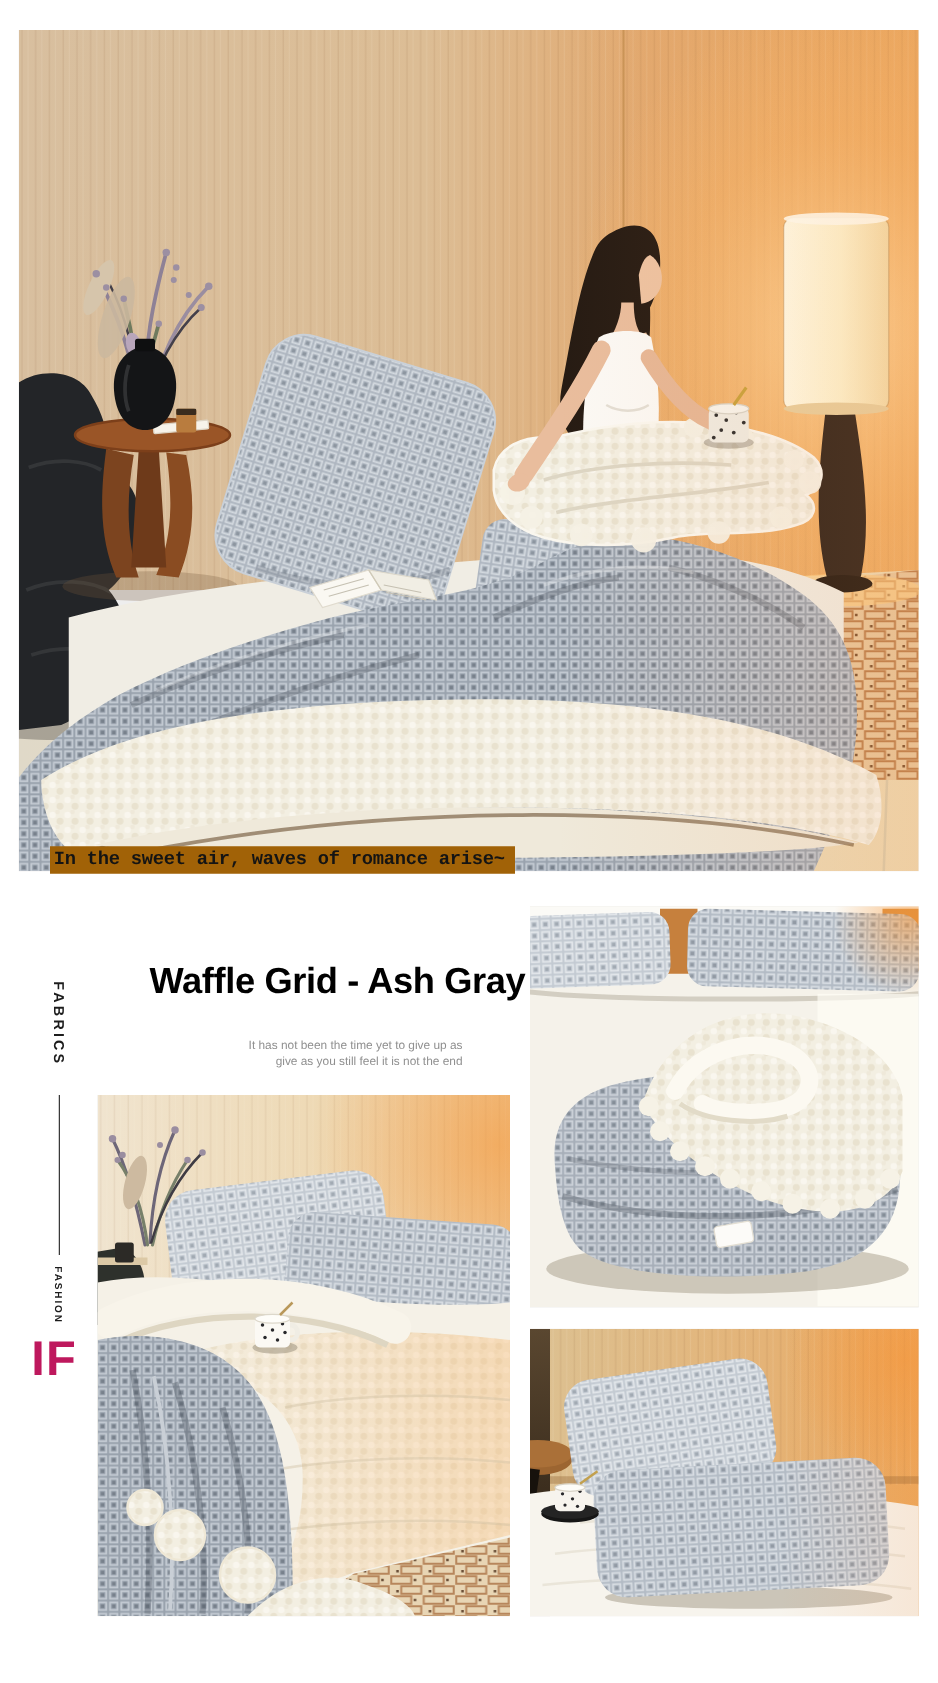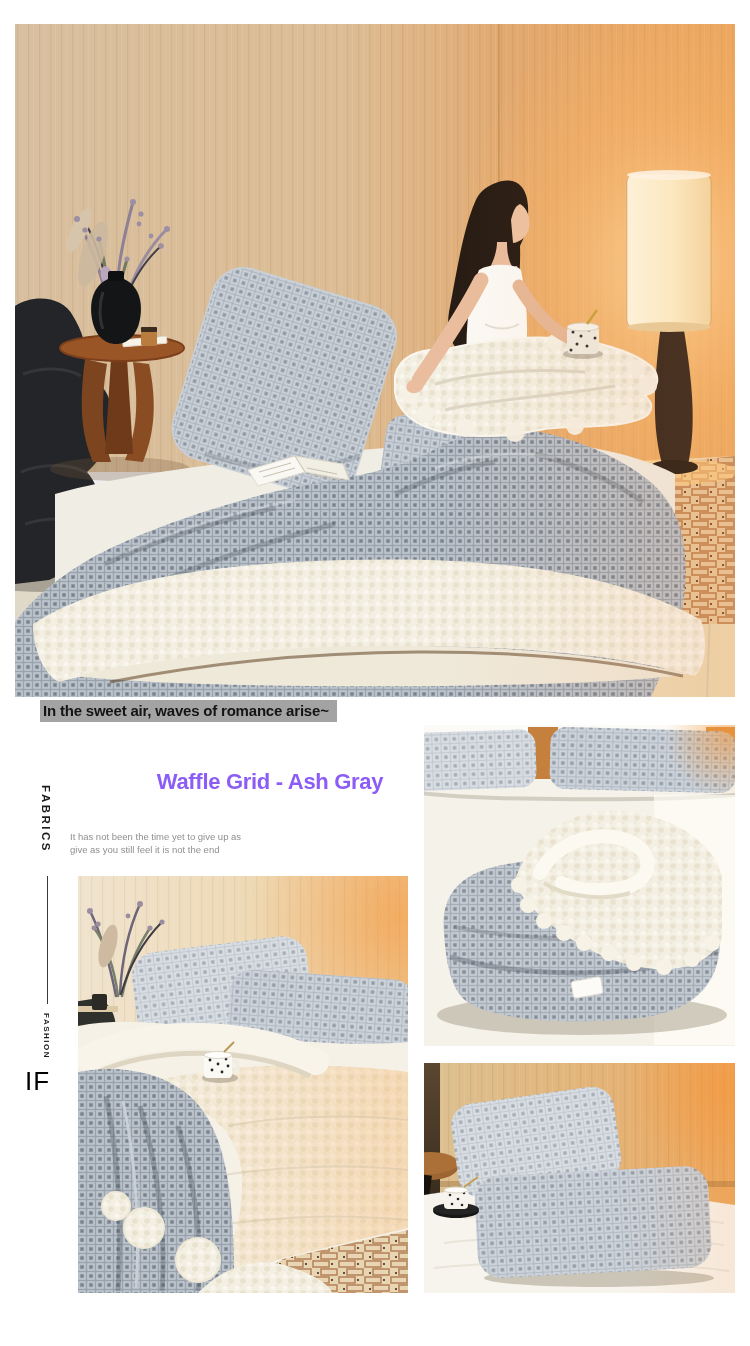--- a/index.html
+++ b/index.html
@@ -1,31 +1,31 @@
 <!DOCTYPE html>
 <html><head>
 <meta charset="utf-8">
 <style>
   html,body{margin:0;padding:0;}
   body{width:750px;height:1346px;background:#ffffff;position:relative;overflow:hidden;
        font-family:"Liberation Sans", sans-serif;}
   .abs{position:absolute;}
   .photo{position:absolute;overflow:hidden;background:#eee;}
   .photo svg{display:block;}
-  #tagline{left:40px;top:700px;font-size:15px;font-weight:800;color:#141414;
-           background:#a3a3a3;padding:2px 8px 3px 3px;letter-spacing:-0.2px;}
-  #title{left:0;width:540px;top:769px;text-align:center;font-size:22px;font-weight:800;
-         color:#8b5cf6;letter-spacing:-0.3px;}
-  #subtitle{left:70px;width:300px;top:830px;text-align:left;font-size:9.5px;
+  #tagline{left:40px;top:677px;font-size:15px;font-weight:800;color:#141414;
+           background:#a16207;padding:2px 8px 3px 3px;letter-spacing:-0.2px;font-family:Liberation Mono, monospace;}
+  #title{left:0;width:540px;top:769px;text-align:center;font-size:29px;font-weight:800;
+         color:#000000;letter-spacing:-0.3px;}
+  #subtitle{left:70px;width:300px;top:830px;text-align:right;font-size:9.5px;
             color:#8f8f8f;line-height:13px;}
   .rail-v{writing-mode:vertical-rl;text-orientation:mixed;color:#1c1c1c;}
   #rail-fabrics{left:40px;top:785px;font-size:11.5px;letter-spacing:2.5px;font-weight:600;}
   #rail-line{left:47px;top:876px;width:1px;height:128px;background:#3a3a3a;}
   #rail-fashion{left:42px;top:1013px;font-size:8px;letter-spacing:1.5px;font-weight:600;}
-  #rail-brand{left:25px;top:1066px;font-size:26px;font-weight:400;letter-spacing:1px;color:#000000;}
+  #rail-brand{left:25px;top:1066px;font-size:39px;font-weight:700;letter-spacing:1px;color:#be185d;}
 </style>
 </head>
 <body>
 
 <svg width="0" height="0" style="position:absolute" aria-hidden="true">
   <defs>
     <pattern id="waffleA" width="9" height="9" patternUnits="userSpaceOnUse">
       <rect width="9" height="9" fill="#99a2ad"></rect>
       <rect x="1" y="1" width="6" height="6" fill="none" stroke="#c4cbd3" stroke-width="1.4"></rect>
       <rect x="2.6" y="2.6" width="2.8" height="2.8" fill="#78818c"></rect>

